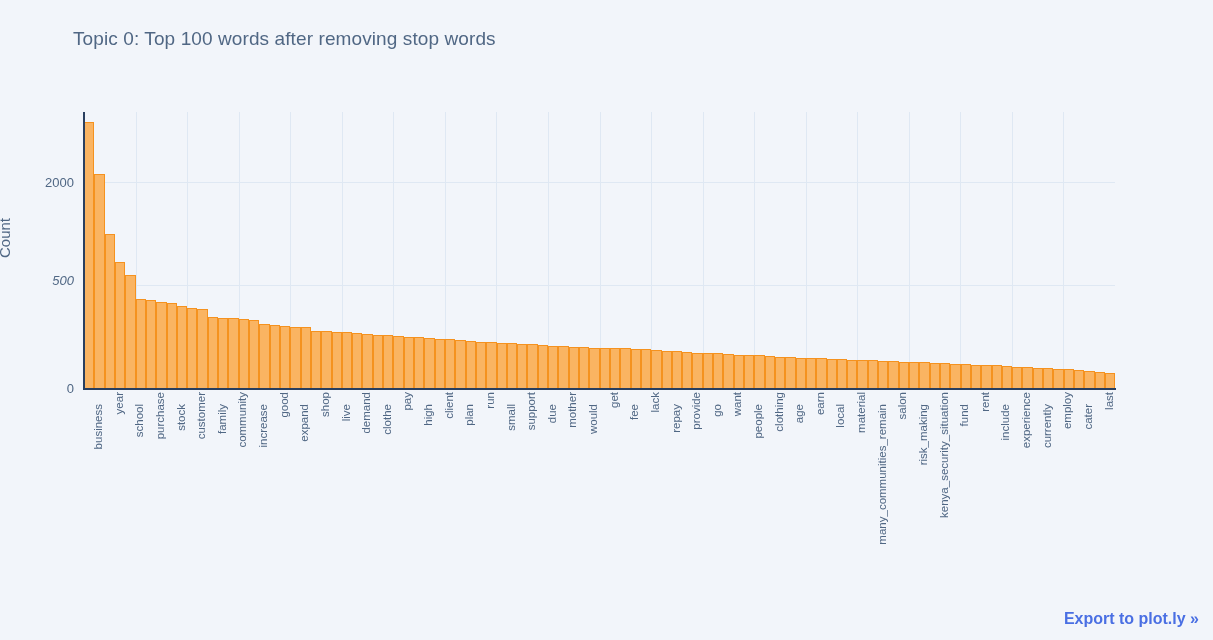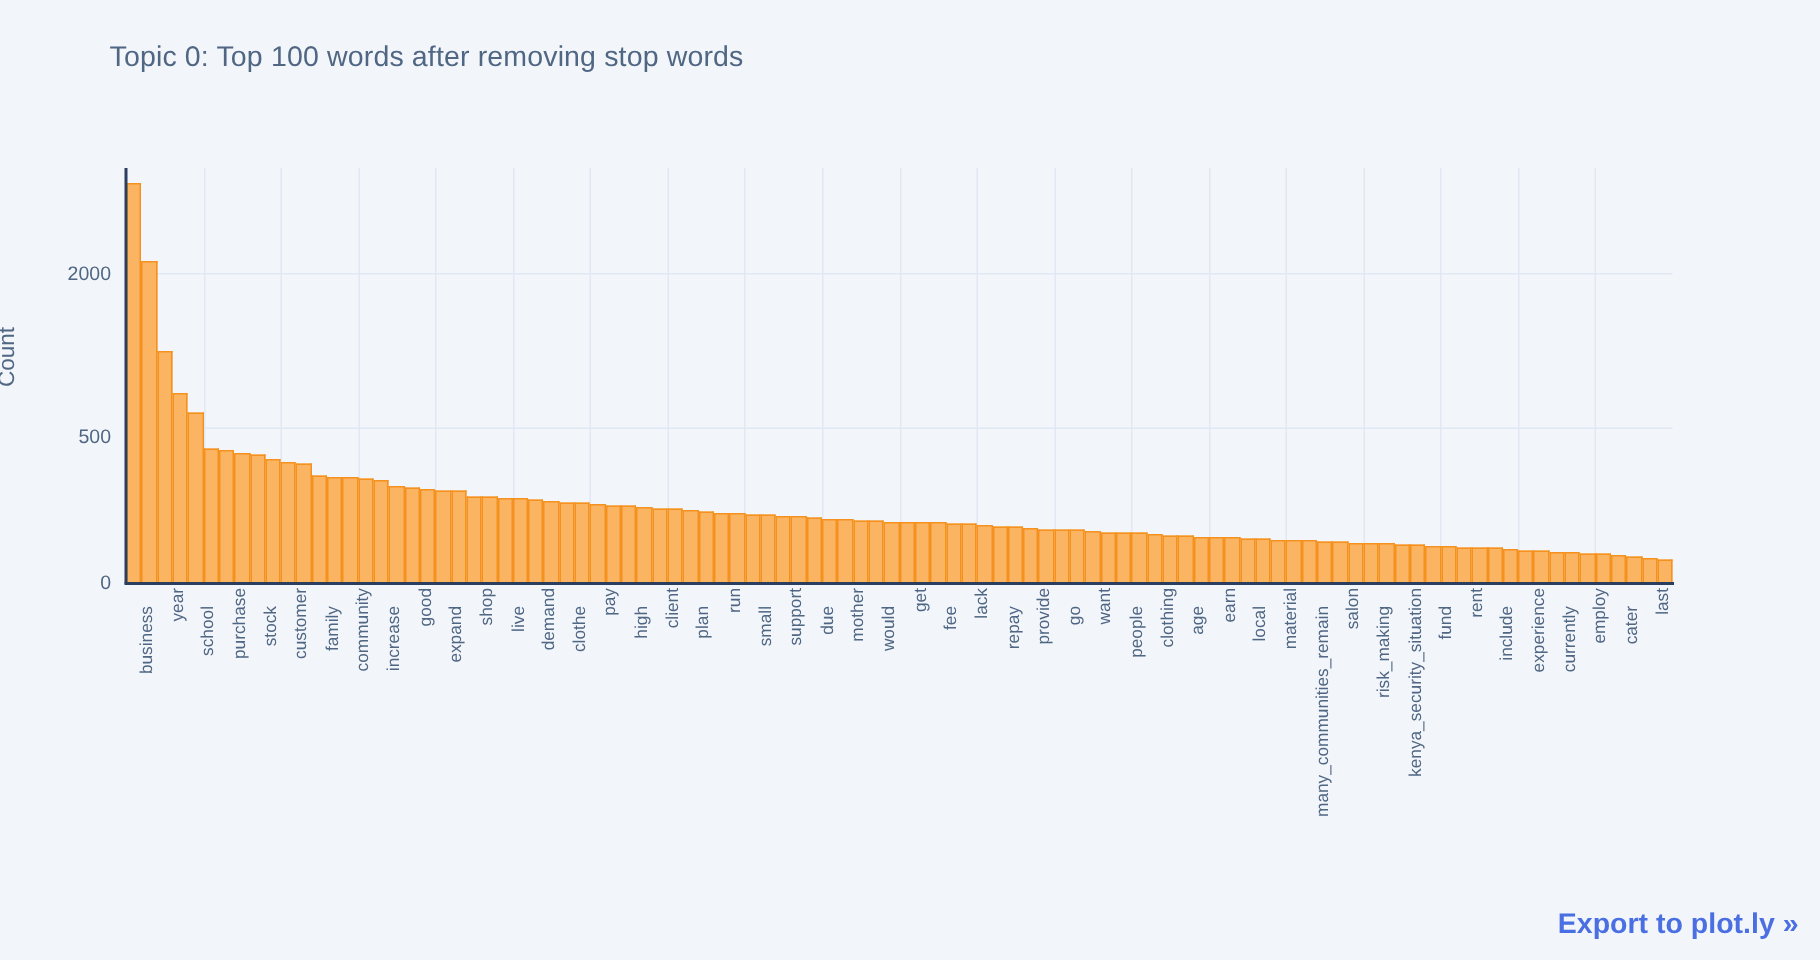--- a/index.html
+++ b/index.html
@@ -51,32 +51,32 @@
   .xtick{
     position:absolute;top:0;
     font-size:11.5px;color:#506784;
     white-space:nowrap;
     transform-origin:left top;
     transform:rotate(-90deg) translate(-100%,0);
     line-height:11px;
   }
   #export-link{
     position:absolute;right:14px;bottom:12px;
-    font-size:19px;color:#4A6FE3;font-weight:bold;
+    font-size:16px;color:#4A6FE3;font-weight:bold;
     text-decoration:none;cursor:pointer;white-space:nowrap;
   }
 </style>
 </head>
 <body>
 
 <div id="chart-title">Topic 0: Top 100 words after removing stop words</div>
 
 <div id="ytick-wrap">
     <div class="ytick" style="top: 388px;">0</div>
-    <div class="ytick" style="top: 291px;">500</div>
+    <div class="ytick" style="top: 280px; font-style: italic;">500</div>
     <div class="ytick" style="top: 182.03px;">2000</div>
   </div>
 <div id="ylabel">Count</div>
 
 <div id="plot-area">
   <div id="gridlines">
       <div class="hgrid" style="top: 173.015px;"></div>
       <div class="hgrid" style="top: 70.0299px;"></div>
       <div class="vgrid" style="left: 51.55px;"></div>
       <div class="vgrid" style="left: 103.1px;"></div>

